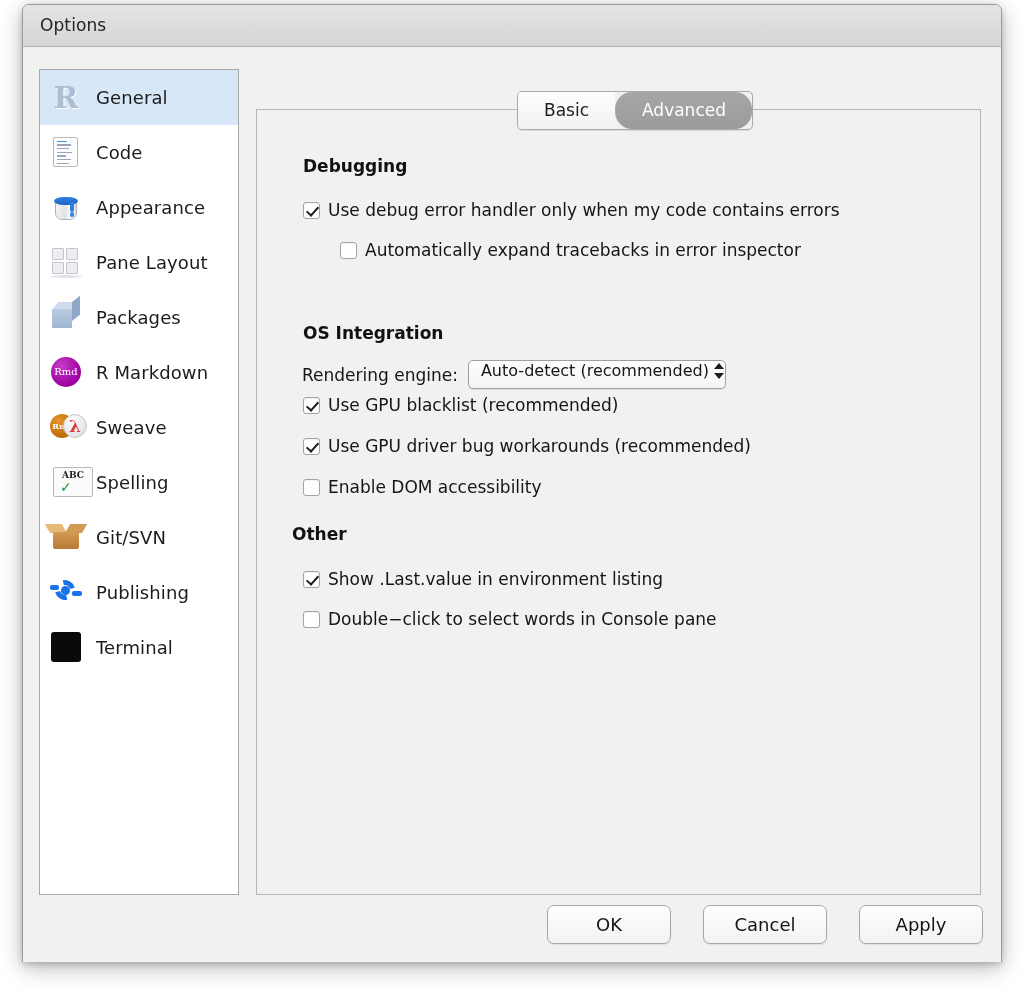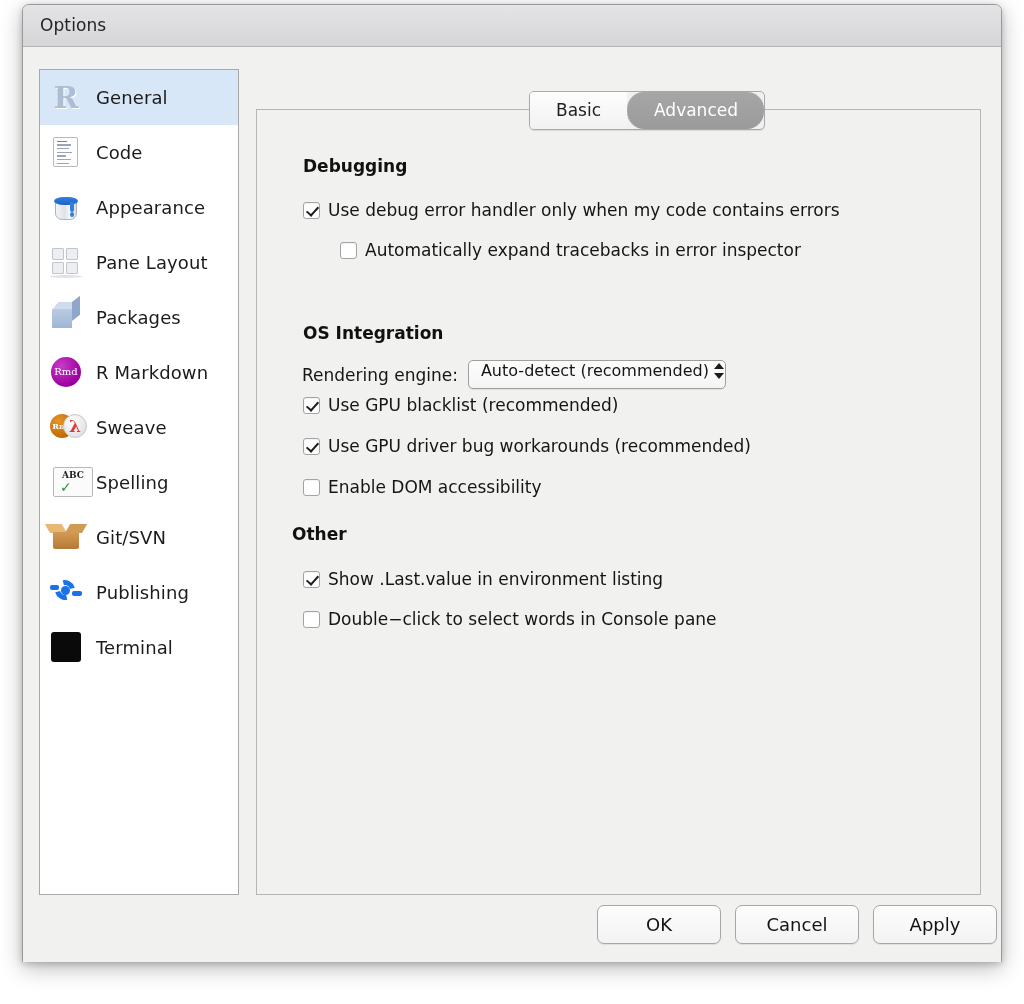--- a/index.html
+++ b/index.html
@@ -241,21 +241,21 @@
     width: 725px;
     height: 786px;
     background: #f1f1f0;
     border: 1px solid #b6b6b6;
     box-sizing: border-box;
   }
 
   
   #tabs {
     position: absolute;
-    left: 506px;
+    left: 494px;
     top: 44px;
     display: flex;
     border-radius: 5px;
     overflow: hidden;
     border: 1px solid #a9a9a9;
     box-shadow: 0 1px 1px rgba(0,0,0,0.10);
     z-index: 5;
     justify-content: space-between;
   }
   .tab {
@@ -340,24 +340,24 @@
     width: 0; height: 0;
     border-left: 5.5px solid transparent;
     border-right: 5.5px solid transparent;
   }
   .stepper .up { top: 2px; border-bottom: 6px solid #1c1c1c; }
   .stepper .dn { bottom: 2px; border-top: 6px solid #1c1c1c; }
 
   
   #footer {
     position: absolute;
-    right: 4px;
+    right: 18px;
     bottom: 18px;
     display: flex;
-    gap: 14px;
+    gap: 32px;
   }
   .btn {
     min-width: 124px;
     height: 39px;
     border: 1px solid #a7a7a7;
     border-radius: 7px;
     background: linear-gradient(to bottom,#fdfdfd,#f3f3f3);
     box-shadow: 0 1px 1px rgba(0,0,0,0.08);
     font-size: 18px;
     color: #131313;

